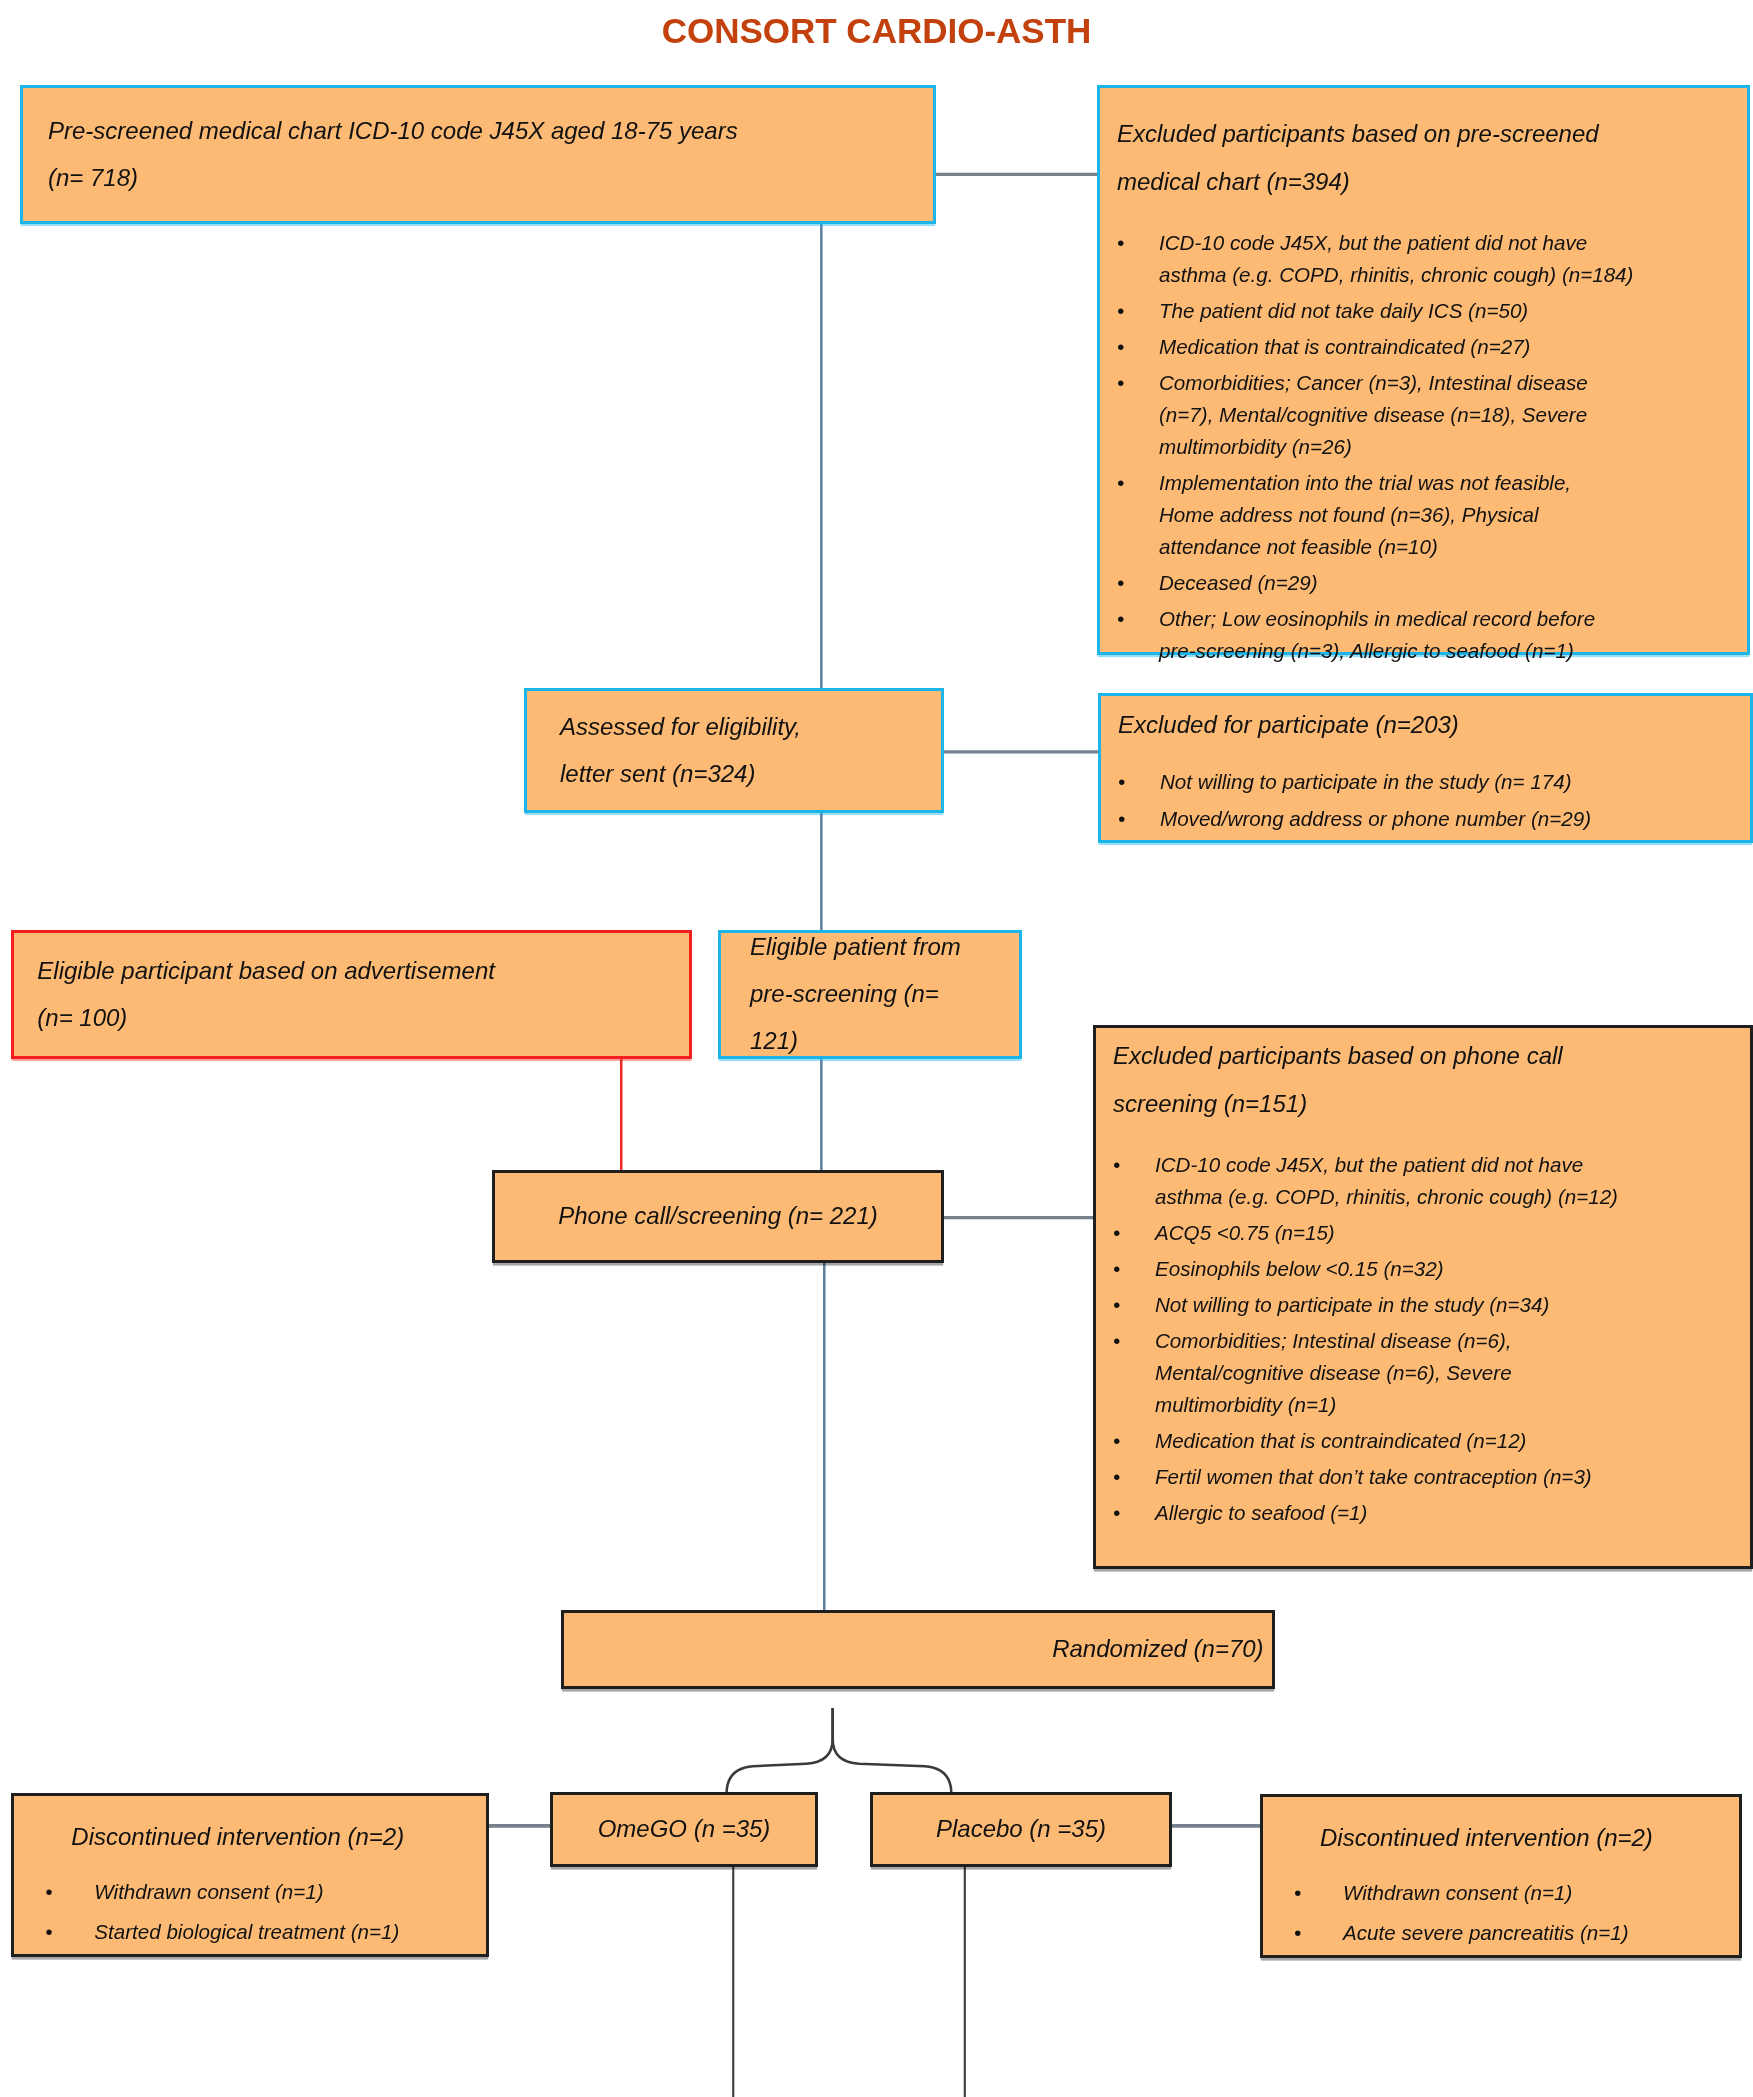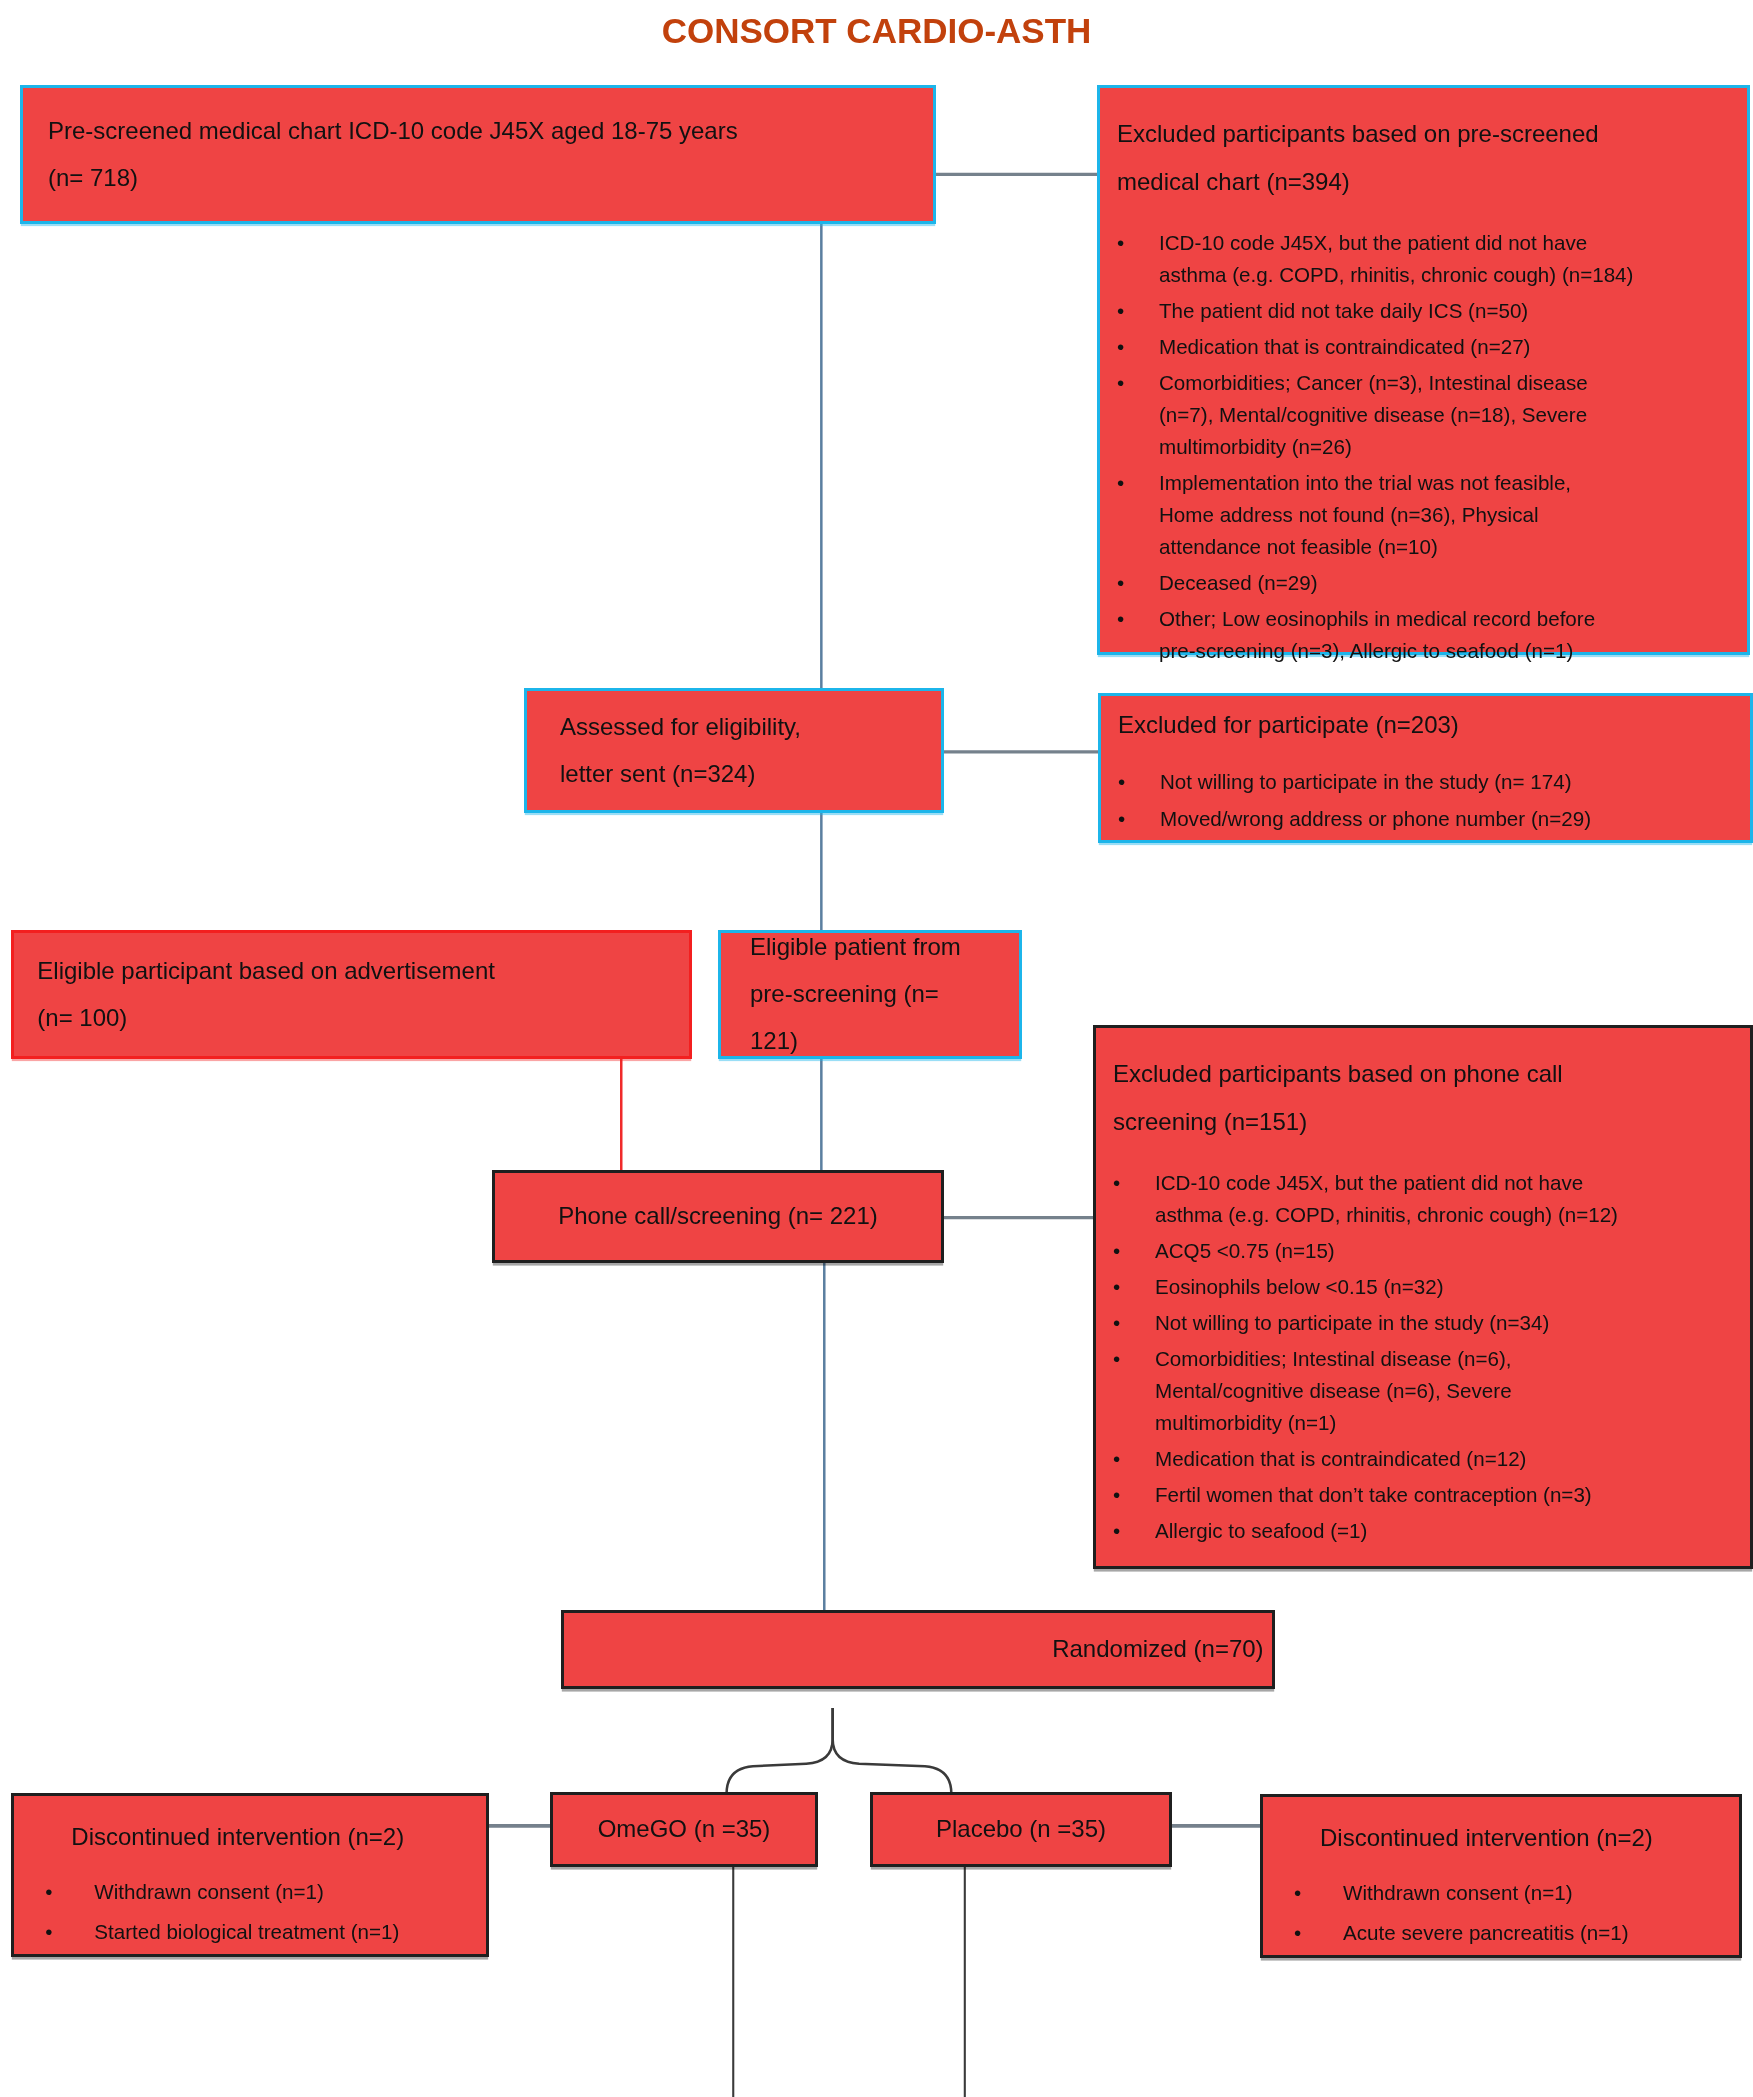--- a/index.html
+++ b/index.html
@@ -4,22 +4,22 @@
 <style>
   :root{
     --cyan:#1cb5ea; --red:#f31f1f; --black:#1f1f1f; --text:#111111;
   }
   html,body{margin:0;padding:0;background:#ffffff;}
   body{width:1753px;height:2183px;font-family:"Liberation Sans", sans-serif;color:var(--text);}
   .canvas{position:relative;width:1753px;height:2183px;overflow:hidden;background:#fff;}
   svg.edges{position:absolute;left:0;top:0;width:1753px;height:2183px;z-index:0;}
   .page-title{position:absolute;top:11px;left:0;width:100%;text-align:center;
     font-size:35px;font-weight:bold;letter-spacing:0px;z-index:3;color:#c2410c;}
-  .box{position:absolute;background:#ef4444;box-sizing:border-box;z-index:2;
-    display:flex;flex-direction:column;justify-content:center;}
+  .box{position:absolute;background:#fdba74;box-sizing:border-box;z-index:2;
+    display:flex;flex-direction:column;justify-content:center;font-style:italic;}
   .cyan{border:3.8px solid var(--cyan);box-shadow:0 2.9px 0 -0.8px rgba(28,181,234,0.45);}
   .red{border:3.8px solid var(--red);box-shadow:0 2.9px 0 -0.8px rgba(243,31,31,0.40);}
   .black{border:3.4px solid var(--black);box-shadow:0 3.4px 0 -0.8px rgba(0,0,0,0.35);}
   .box-text{white-space:pre-line;font-size:24px;line-height:1.95;}
   .center{text-align:center;}
   .center .box-text{padding:0 8.4px;}
   .bullets{justify-content:flex-start;}
   .box-title{font-size:24px;line-height:2.02;white-space:pre-line;padding:0 17px;}
   .bullet-list{list-style:none;margin:20px 0 0 0;padding:0;}
   .bullet-list li{position:relative;font-size:20.6px;line-height:1.55;
@@ -35,21 +35,21 @@
   #node-pre_screened .box-text{padding:0 25px;}
   #node-excluded_prescreen{left:1097px;top:85px;width:653px;height:570px;padding-top:22px;}
   #node-assessed{left:524px;top:688px;width:420px;height:125px;}
   #node-assessed .box-text{padding:0 33px;}
   #node-excluded_participate{left:1098px;top:693px;width:655px;height:150px;padding-top:5px;}
   #node-excluded_participate .bullet-list{margin-top:17px;}
   #node-advertisement{left:11.3px;top:930px;width:681px;height:129px;}
   #node-advertisement .box-text{padding:0 23px;}
   #node-eligible_prescreening{left:718px;top:930px;width:304px;height:129px;}
   #node-eligible_prescreening .box-text{padding:0 29px;}
-  #node-excluded_phone{left:1093px;top:1025px;width:660px;height:544px;padding-top:22px;}
+  #node-excluded_phone{left:1093px;top:1025px;width:660px;height:544px;padding-top:4px;}
   #node-phone_screening{left:492px;top:1170px;width:452px;height:93px;}
   #node-randomized{left:561px;top:1610px;width:714px;height:79px;align-items:flex-end;}
   #node-omego{left:550px;top:1792px;width:268px;height:75px;}
   #node-placebo{left:870px;top:1792px;width:302px;height:75px;}
   #node-discontinued_omego{left:11.3px;top:1793px;width:478px;height:164px;padding-top:17px;}
   #node-discontinued_placebo{left:1260px;top:1794px;width:482px;height:164px;padding-top:17px;}
 </style>
 </head>
 <body>
 

